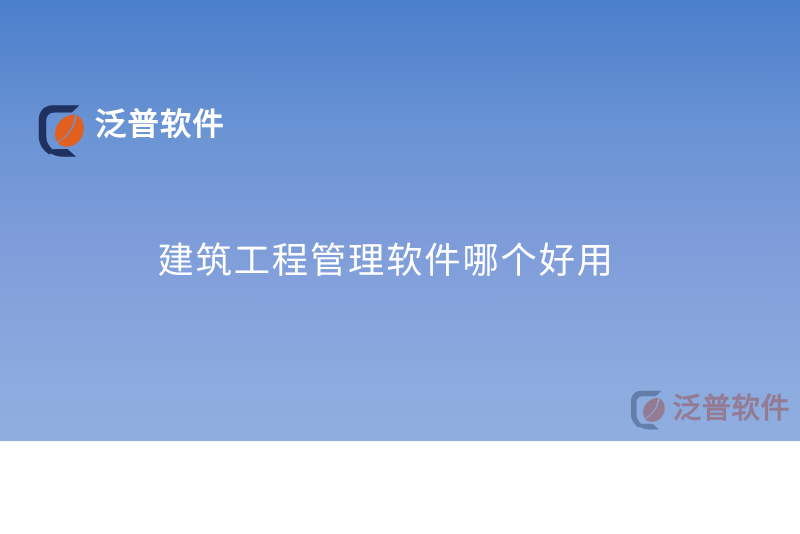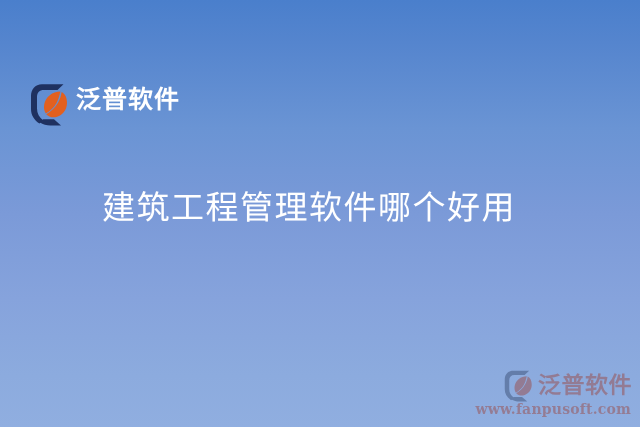--- a/index.html
+++ b/index.html
@@ -9,21 +9,21 @@
     background: #ffffff;
   }
 
   body {
     font-family: "Liberation Sans", "DejaVu Sans", sans-serif;
   }
 
   .canvas {
     position: relative;
     width: 640px;
-    height: 427px;
+    height: 353px;
     overflow: hidden;
     background: linear-gradient(
       to bottom,
       #4a7fcc 0%,
       #5585ce 10%,
       #6a94d4 30%,
       #7b9ad8 50%,
       #86a3dc 70%,
       #8cabde 88%,
       #90aee0 100%
@@ -77,21 +77,21 @@
   }
 
   
   .headline {
     position: absolute;
     left: 0;
     right: 0;
     top: 186px;
     text-align: center;
     font-family: "DejaVu Serif", "Liberation Serif", serif;
-    font-size: 33px;
+    font-size: 29px;
     line-height: 44px;
     font-weight: 400;
     color: #ffffff;
     letter-spacing: 1.5px;
     white-space: nowrap;
     padding-right: 22px;
   }
 
   
   .watermark {
@@ -165,16 +165,15 @@
       <span class="wm-mark">
         <svg class="wm-mark" viewBox="0 0 40 44" xmlns="http://www.w3.org/2000/svg" aria-hidden="true">
           <path d="M33.5 2.2 L12.0 2.2 C5.0 2.2 1.0 7.4 1.0 14.0 L1.0 27.0 C1.0 33.4 4.2 38.0 9.4 41.6 L13.4 38.4 C9.2 35.4 7.0 31.6 7.0 26.6 L7.0 15.0 C7.0 10.6 9.6 8.0 13.8 8.0 L27.5 8.0 Z" fill="#2d3f63"></path>
           <path d="M13.2 37.2 L9.6 40.2 C13.0 42.4 16.6 43.4 20.4 43.4 L31.0 43.4 L24.0 37.2 Z" fill="#2d3f63"></path>
           <path d="M30.4 9.6 C22.4 9.6 15.6 15.0 14.2 22.6 C13.6 26.0 14.2 29.0 15.8 31.6 C20.2 29.2 24.0 25.6 26.6 21.0 C28.0 18.4 29.0 15.6 29.6 12.6 Z" fill="#9c3a2e"></path>
           <path d="M31.6 10.0 C31.0 14.0 29.8 17.6 28.0 20.8 C25.2 25.8 21.0 29.6 16.2 32.2 C18.4 34.6 21.8 35.8 25.4 35.2 C32.2 34.0 37.0 28.0 37.0 21.0 C37.0 15.6 35.0 11.6 31.6 10.0 Z" fill="#9c3a2e"></path>
         </svg>
       </span>
       <span class="wm-cn">泛普软件</span>
     </div>
-    <div class="wm-url">www.fanpusoft.com</div>
   </div>
 
 </div>
 
 </body></html>

